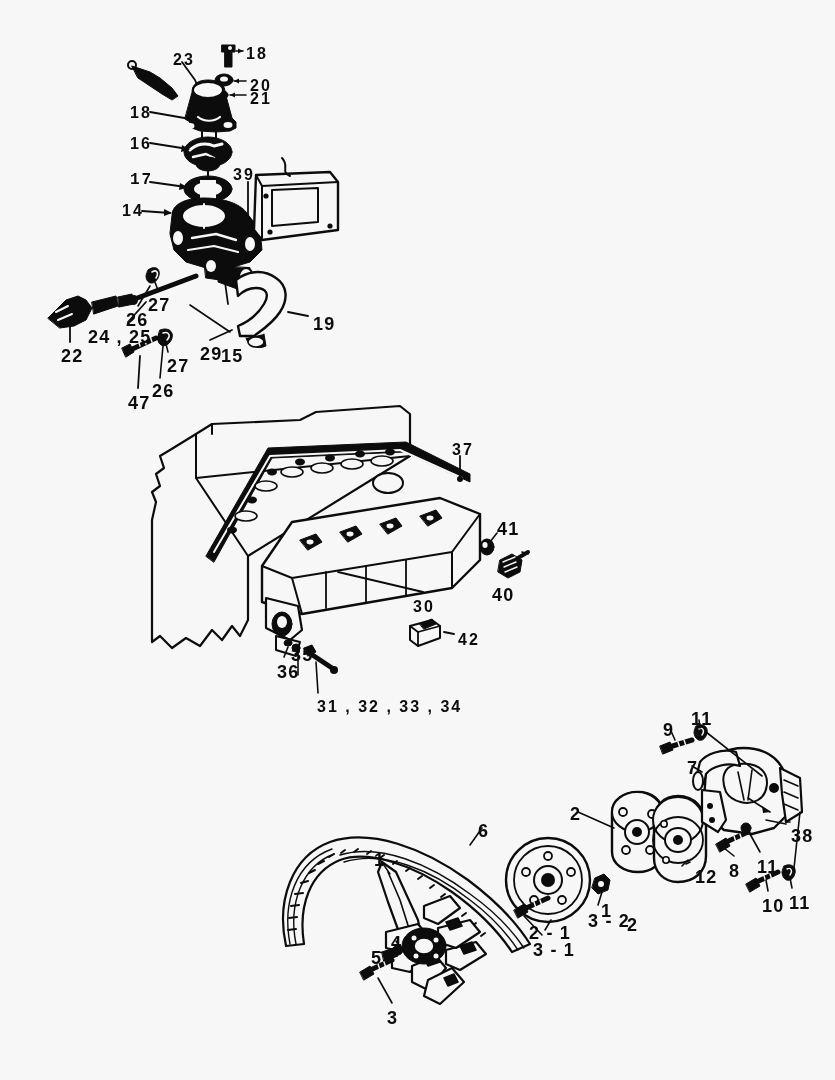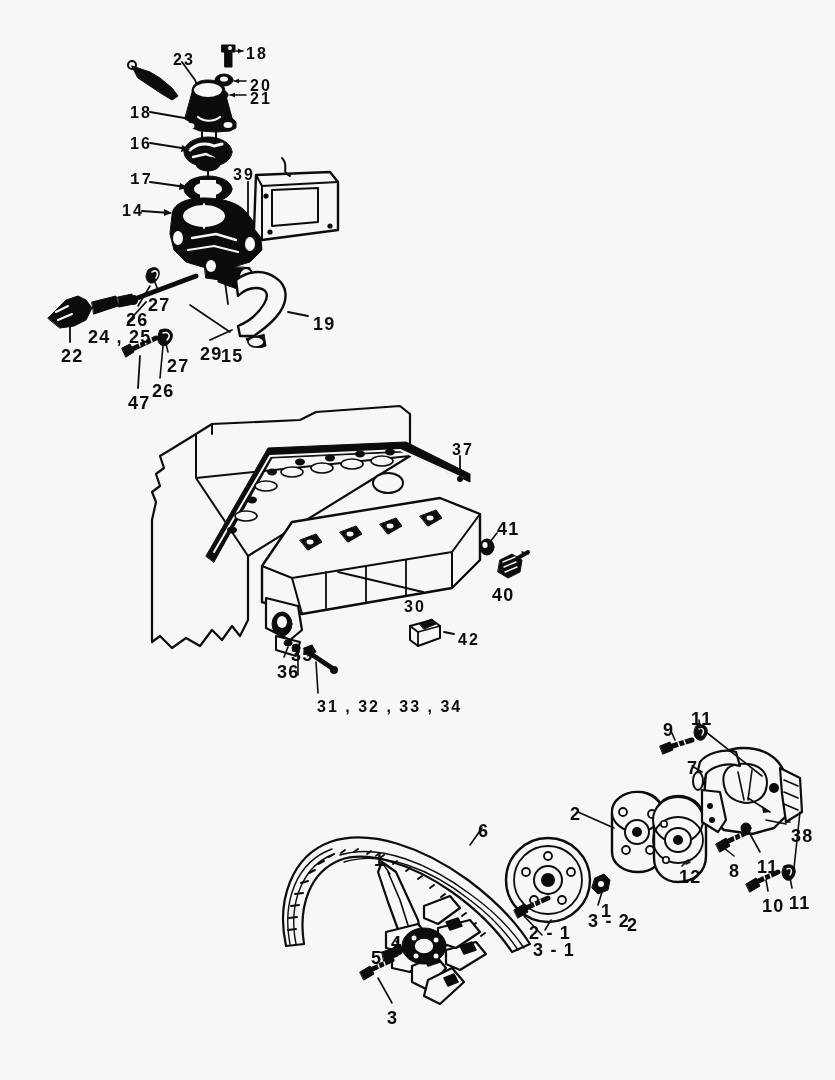--- a/index.html
+++ b/index.html
@@ -527,30 +527,30 @@
       <div class="lbl sm" style="left: 88px; top: 328px;">24 , 25</div>
       <div class="lbl sm" style="left: 313px; top: 315px;">19</div>
       <div class="lbl sm" style="left: 200px; top: 345px;">29</div>
       <div class="lbl sm" style="left: 61px; top: 347px;">22</div>
       <div class="lbl sm" style="left: 167px; top: 357px;">27</div>
       <div class="lbl sm" style="left: 152px; top: 382px;">26</div>
       <div class="lbl sm" style="left: 128px; top: 394px;">47</div>
       <div class="lbl lg" style="left: 452px; top: 442px;">37</div>
       <div class="lbl sm" style="left: 497px; top: 520px;">41</div>
       <div class="lbl sm" style="left: 492px; top: 541px; margin-top: 45px;">40</div>
-      <div class="lbl lg" style="left: 404px; top: 599px;">30</div>
+      <div class="lbl lg" style="left: 413px; top: 599px;">30</div>
       <div class="lbl lg" style="left: 458px; top: 632px;">42</div>
       <div class="lbl sm" style="left: 277px; top: 663px;">36</div>
       <div class="lbl sm" style="left: 291px; top: 646px;">35</div>
       <div class="lbl lg" style="left: 317px; top: 699px; text-align: right;">31 , 32 , 33 , 34</div>
       <div class="lbl sm" style="left: 663px; top: 721px;">9</div>
       <div class="lbl sm" style="left: 691px; top: 710px;">11</div>
       <div class="lbl sm" style="left: 687px; top: 759px;">7</div>
       <div class="lbl sm" style="left: 791px; top: 827px;">38</div>
-      <div class="lbl sm" style="left: 679px; top: 868px;">12</div>
+      <div class="lbl sm" style="left: 695px; top: 868px;">12</div>
       <div class="lbl sm" style="left: 729px; top: 862px;">8</div>
       <div class="lbl sm" style="left: 757px; top: 858px;">11</div>
       <div class="lbl sm" style="left: 762px; top: 897px;">10</div>
       <div class="lbl sm" style="left: 789px; top: 894px;">11</div>
       <div class="lbl sm" style="left: 570px; top: 805px;">2</div>
       <div class="lbl sm" style="left: 478px; top: 822px;">6</div>
       <div class="lbl sm" style="left: 374px; top: 851px;">1</div>
       <div class="lbl sm" style="left: 588px; top: 912px;">3 - 2</div>
       <div class="lbl sm" style="left: 529px; top: 924px;">2 - 1</div>
       <div class="lbl sm" style="left: 533px; top: 941px;">3 - 1</div>

